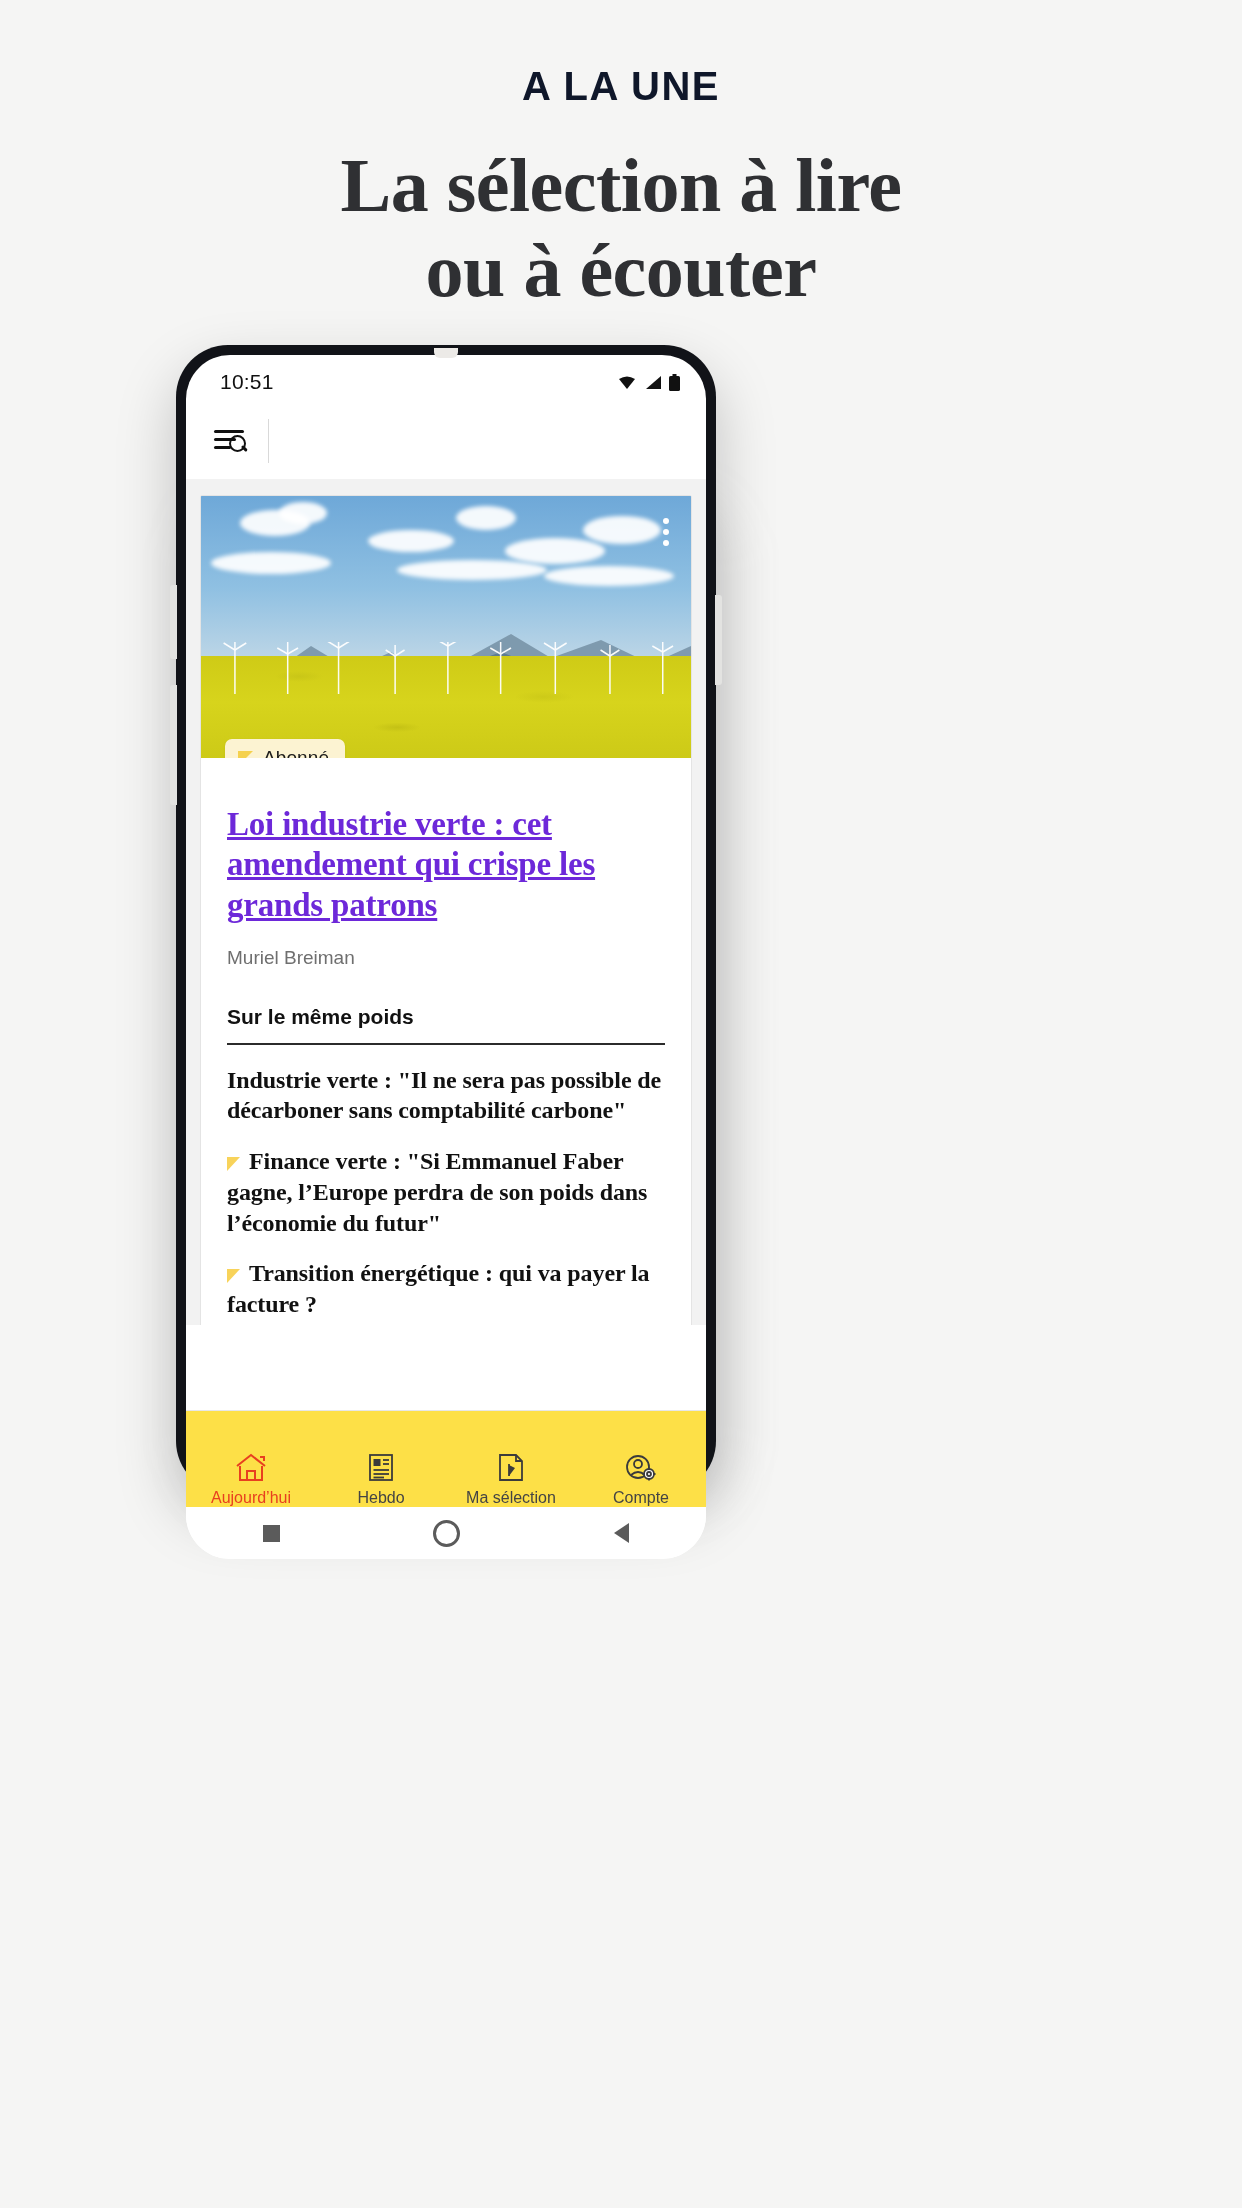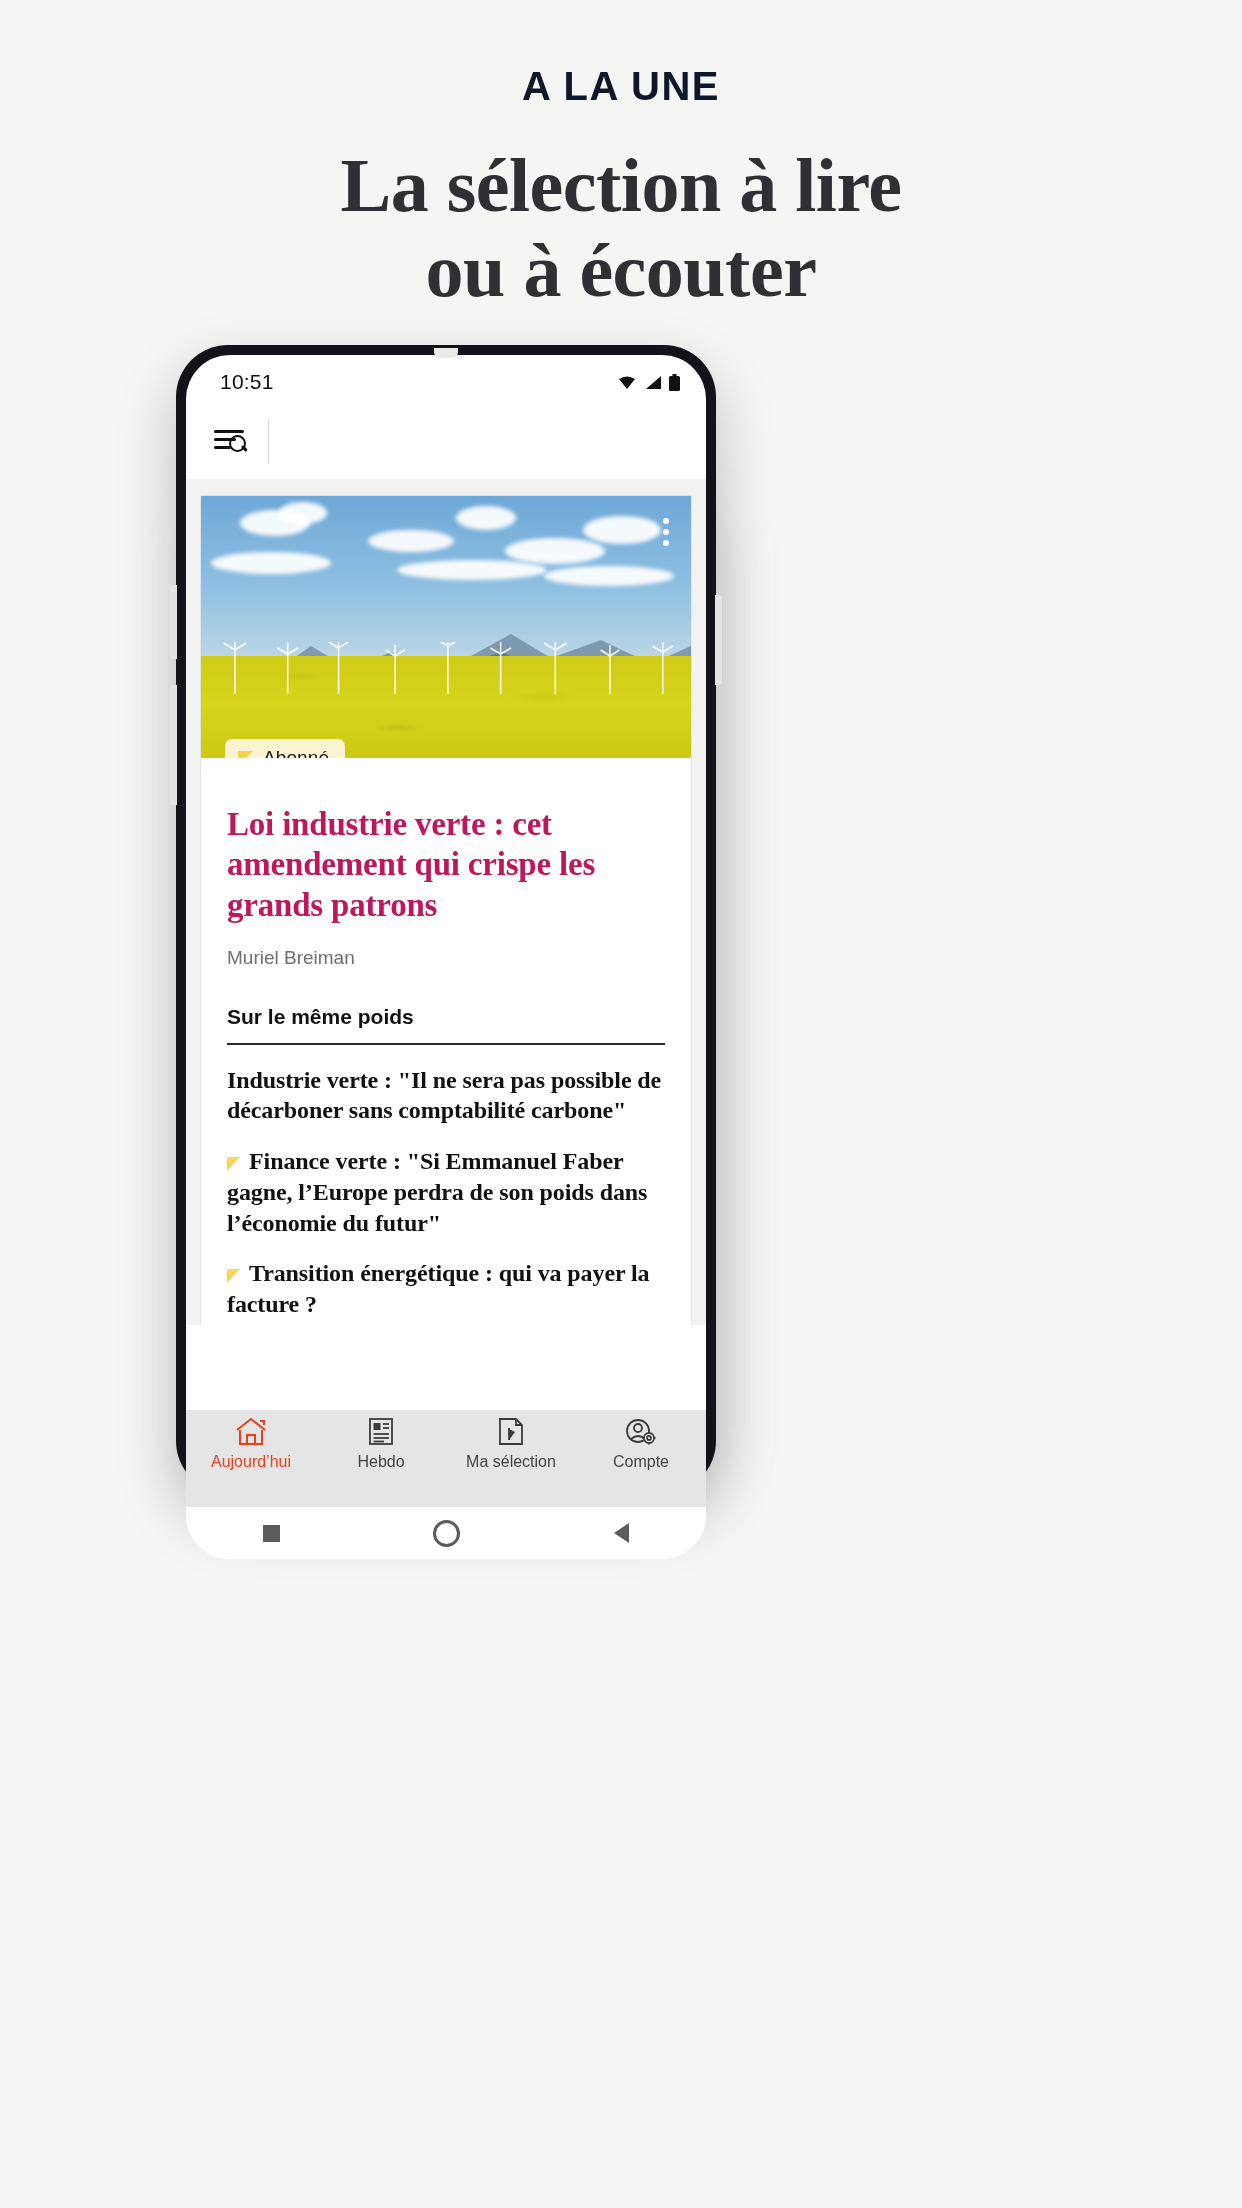--- a/index.html
+++ b/index.html
@@ -288,23 +288,24 @@
     color: #1b1b1b;
     letter-spacing: 0.1px;
   }
 
   .card-body { padding: 46px 26px 26px 26px; }
   .card-title {
     font-family: "Liberation Serif", serif;
     font-weight: 700;
     font-size: 33px;
     line-height: 1.22;
-    color: #be185d;
+    color: #6d28d9;
     margin: 0 0 22px 0;
     letter-spacing: -0.2px;
+    text-decoration: underline;
   }
   .card-author {
     font-size: 19px;
     color: #6f6f6f;
     margin: 0 0 36px 0;
   }
   .related-head {
     font-size: 21px;
     font-weight: 700;
     color: #111;
@@ -329,24 +330,24 @@
     border-bottom: 14px solid transparent;
     margin-right: 9px;
     vertical-align: -2px;
   }
 
   
   .bottomnav {
     position: absolute;
     left: 0; right: 0; bottom: 52px;
     height: 96px;
-    background: #e5e5e5;
+    background: #fde047;
     border-top: 1px solid #e7e7e7;
     display: flex;
-    align-items: flex-start;
+    align-items: flex-end;
   }
   .navitem {
     flex: 1;
     display: flex;
     flex-direction: column;
     align-items: center;
     gap: 6px;
   }
   .navlabel { font-size: 16px; color: #444; }
   .navitem.active .navlabel { color: #e8401f; }

